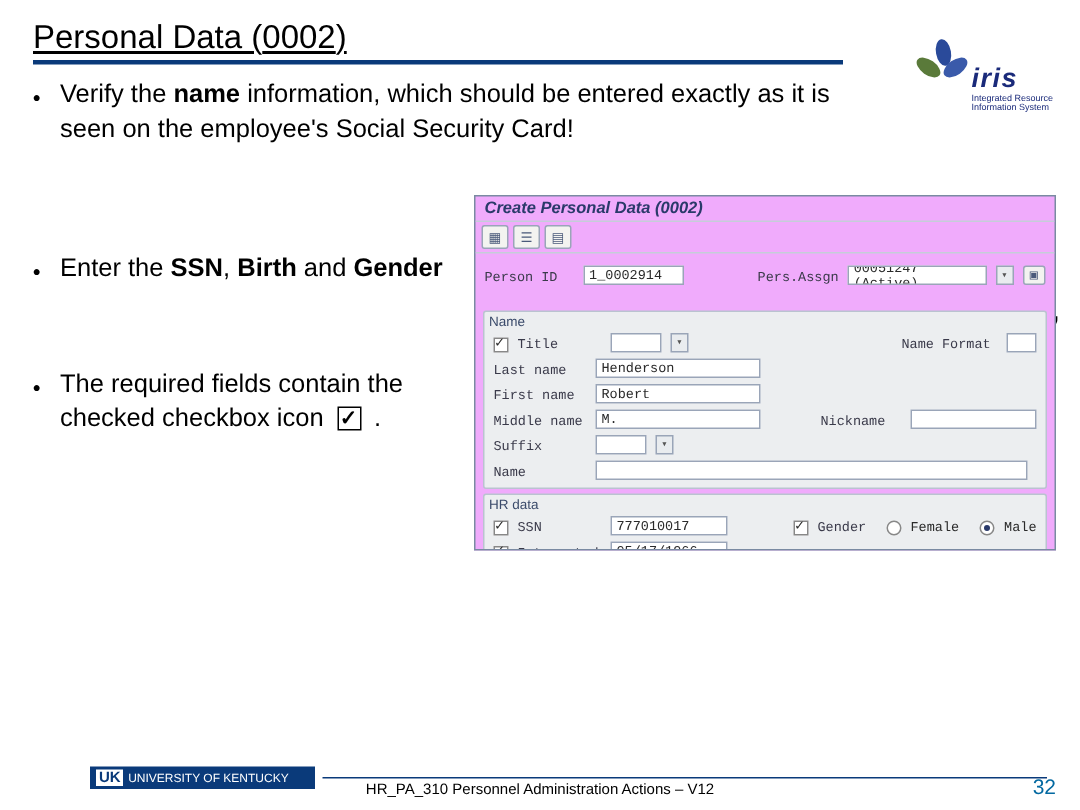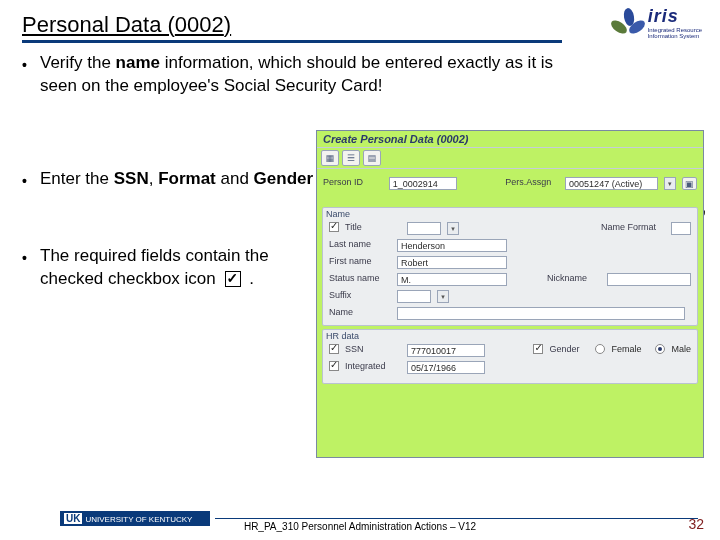--- a/index.html
+++ b/index.html
@@ -21,59 +21,59 @@
   .logo-iris .flower {
     width: 30px; height: 30px; position: relative; margin-right: 4px;
   }
   .logo-iris .petal {
     position: absolute; width: 10px; height: 18px; border-radius: 50% 50% 50% 50%;
     background: #2a3a8a;
   }
   .logo-iris .p1 { left: 10px; top: 0; transform: rotate(-10deg); background:#2a4a9a; }
   .logo-iris .p2 { left: 0; top: 10px; transform: rotate(-55deg); background:#5a7a3a; }
   .logo-iris .p3 { left: 18px; top: 10px; transform: rotate(55deg); background:#3a5aaa; }
-  .logo-iris .iris-text .big { font-size: 18px; font-weight: bold; font-style: italic; color:#1a2a7a; letter-spacing:1px; }
+  .logo-iris .iris-text .big { font-size: 18px; font-weight: bold; font-style: italic; color:#1a2a7a; letter-spacing:1px;margin-top:36px; }
   .logo-iris .iris-text .small { font-size:6px; color:#1a2a7a; line-height:6px; }
   .bullets { position: absolute; left: 22px; top: 52px; width: 300px; }
   .bul { display: flex; margin-bottom: 26px; line-height: 1.35; }
   .bul.first { width: 560px; }
   .bul .dot { width: 10px; font-weight: bold; margin-right: 8px; margin-top:4px; }
   .bul .txt { flex: 1; font-size: 17px; }
   .check-icon {
     display: inline-block; width: 16px; height: 16px;
     border: 1px solid #000; vertical-align: middle;
     position: relative; margin: 0 4px;
   }
   .check-icon::after {
     content: "✓"; position: absolute; left: 1px; top: -3px;
     font-size: 14px; font-weight: bold;
   }
   
   .sap {
     position: absolute; right: 16px; top: 130px;
-    width: 388px; height: 328px;
-    background: #bef264; border: 1px solid #7a8aa2;
+    width: 388px; height: 237px;
+    background: #f0abfc; border: 1px solid #7a8aa2;
     font-family: Arial, sans-serif; font-size: 9px; color:#2a2a2a;
     overflow: hidden;
   }
   .sap .winTitle {
     padding: 2px 6px; font-style: italic; font-weight: bold; font-size: 11px;
     color: #2a3a6a; border-bottom: 1px solid #c5cdd9;
   }
   .sap .toolbar {
     padding: 2px 4px; border-bottom: 1px solid #c5cdd9;
     display: flex; gap: 3px;
   }
   .tbtn {
     width: 18px; height: 16px; background: #f3f3f0;
     border: 1px solid #9aa5b8; border-radius: 2px;
     display: flex; align-items: center; justify-content: center;
     font-size: 9px; color:#4a5a7a;
   }
-  .sap .row { display: flex; align-items: flex-start; padding: 2px 6px; gap: 6px; }
+  .sap .row { display: flex; align-items: flex-end; padding: 2px 6px; gap: 6px; font-family: Liberation Mono, monospace; }
   .sap .lbl { width: 62px; color:#3a3a4a; }
   .sap .fld {
     background: #fff; border: 1px solid #9aa5b8; height: 13px;
     padding: 0 3px; display:flex; align-items:center; overflow:hidden;
   }
   .sap .ddl { width:12px; height:13px; background:#e9ecef; border:1px solid #9aa5b8; display:flex; align-items:center; justify-content:center; font-size:7px; color:#555; }
   .sap .group {
     margin: 3px 5px; border: 1px solid #bac3d0; border-radius: 2px;
     padding: 2px 0 3px 0; position: relative; background:#eceef0;
   }
@@ -103,21 +103,21 @@
   .footer .uk b { background:#fff; color:#0a3a7a; padding:0 2px; margin-right:3px; font-size:10px; }
   .footer-line {
     position: absolute; left: 215px; right: 22px; bottom: 21px;
     border-top: 1px solid #0a3a7a;
   }
   .footer .ftext {
     position: absolute; left: 0; right: 0; bottom: 8px;
     text-align: center; font-size: 10px;
   }
   .footer .pagenum {
-    position: absolute; right: 16px; bottom: 8px; font-size: 14px; color:#7f1d1d;text-align:center;
+    position: absolute; right: 16px; bottom: 8px; font-size: 14px; color:#0369a1;text-align:center;
   }
 </style>
 </head>
 <body>
 
 <div class="slide">
   <div class="title">
     <span class="underline"><span>Personal Data (</span><span>0002</span><span>)</span></span>
   </div>
 
@@ -138,21 +138,21 @@
     <div class="bul first">
       <div class="dot">•</div>
       <div class="txt">
         <span>Verify the </span><b>name</b><span> information, which should be entered exactly as it is seen on the employee's Social Security Card!</span>
       </div>
     </div>
     <div style="height:44px"></div>
     <div class="bul">
       <div class="dot">•</div>
       <div class="txt">
-        <span>Enter the </span><b>SSN</b><span>, </span><b>Format</b><span> and </span><b>Gender</b>
+        <span>Enter the </span><b>SSN</b><span>, </span><b>Birth</b><span> and </span><b>Gender</b>
       </div>
     </div>
     <div style="height:28px"></div>
     <div class="bul">
       <div class="dot">•</div>
       <div class="txt">
         <span>The required fields contain the checked checkbox icon</span>
         <span class="check-icon"></span>
         <span>.</span>
       </div>
@@ -203,21 +203,21 @@
             <span>Henderson</span>
           </div>
       </div>
       <div class="row">
         <div class="lbl">First name</div>
         <div class="fld" style="width:110px">
             <span>Robert</span>
           </div>
       </div>
       <div class="row">
-        <div class="lbl">Status name</div>
+        <div class="lbl">Middle name</div>
         <div class="fld" style="width:110px">
             <span>M.</span>
           </div>
         <div style="flex:1"></div>
         <div class="lbl" style="width:54px">Nickname</div>
         <div class="fld" style="width:84px"></div>
       </div>
       <div class="row">
         <div class="lbl">Suffix</div>
         <div class="fld" style="width:34px"></div>

